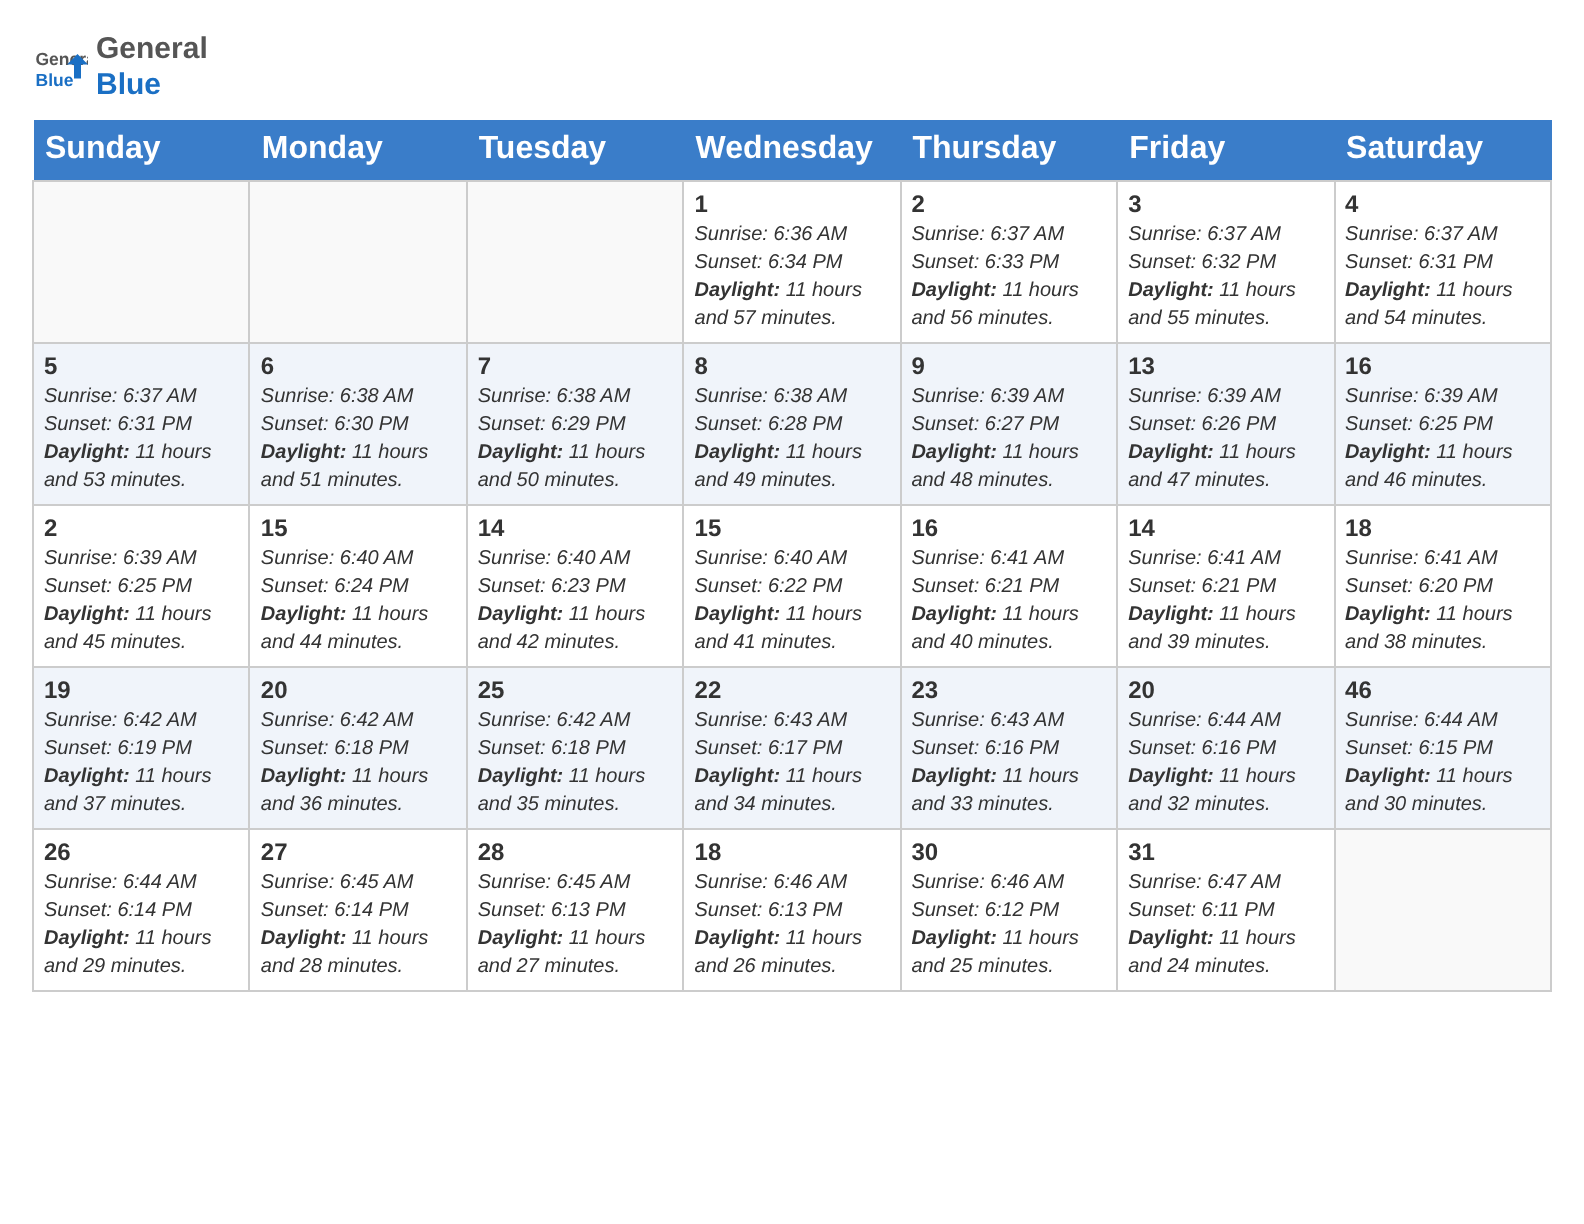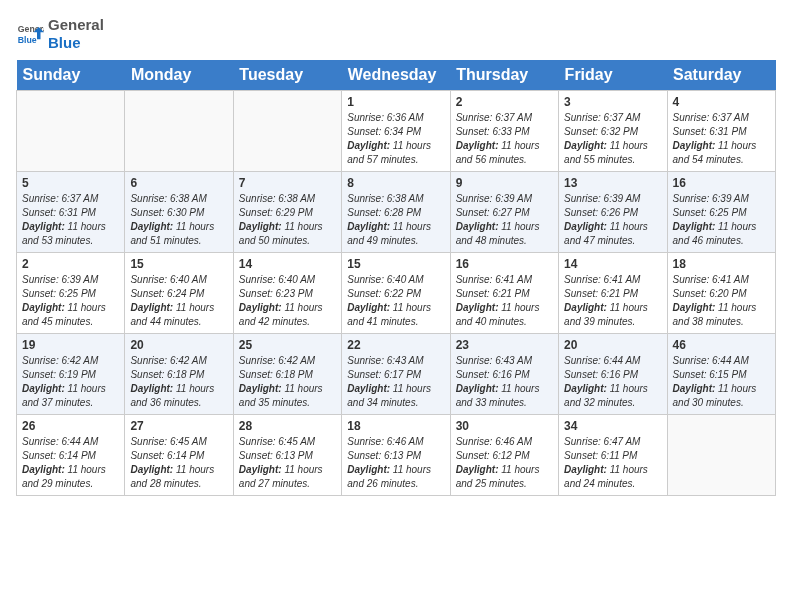--- a/index.html
+++ b/index.html
@@ -247,19 +247,19 @@
         </td>
         <td>
           <span class="day-num">18</span>
           <div class="cell-content">Sunrise: 6:46 AM<br>Sunset: 6:13 PM<br><b>Daylight: </b>11 hours and 26 minutes.</div>
         </td>
         <td>
           <span class="day-num">30</span>
           <div class="cell-content">Sunrise: 6:46 AM<br>Sunset: 6:12 PM<br><b>Daylight: </b>11 hours and 25 minutes.</div>
         </td>
         <td>
-          <span class="day-num">34</span>
+          <span class="day-num">31</span>
           <div class="cell-content">Sunrise: 6:47 AM<br>Sunset: 6:11 PM<br><b>Daylight: </b>11 hours and 24 minutes.</div>
         </td>
         <td class="empty-cell"></td>
       </tr>
     </tbody>
 </table>
 
 </body></html>

